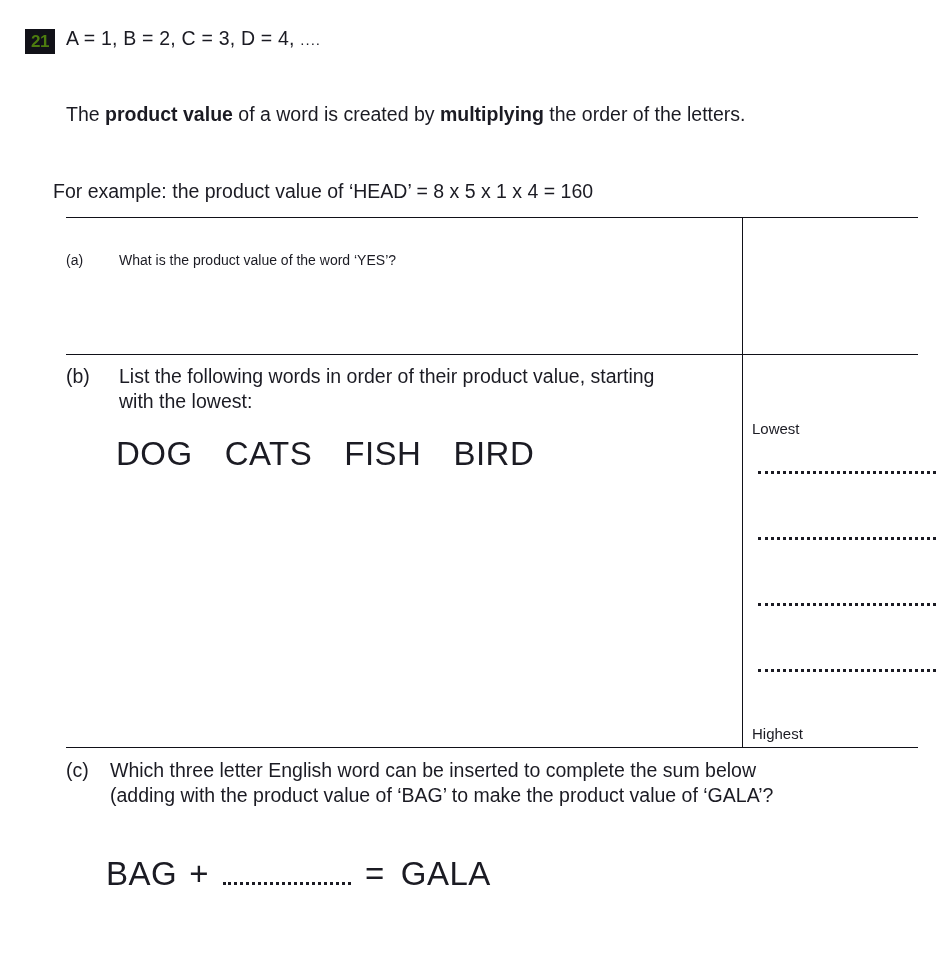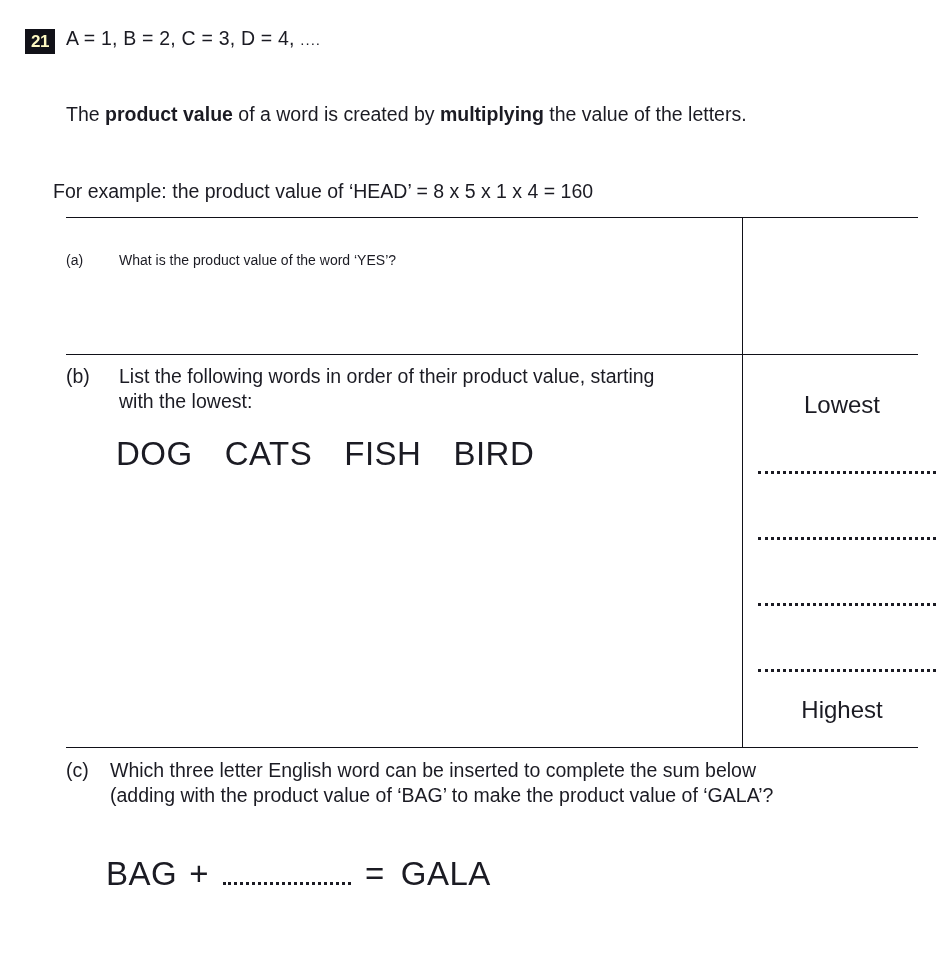--- a/index.html
+++ b/index.html
@@ -22,21 +22,21 @@
     left: 0; top: 0; right: 0;
   }
 
   .qnum-badge {
     position: absolute;
     left: 25px;
     top: 29px;
     width: 30px;
     height: 25px;
     background: #111118;
-    color: #fef9c3;
+    color: #4d7c0f;
     font-size: 17px;
     font-weight: bold;
     line-height: 25px;
     text-align: center;
     letter-spacing: -0.5px;
   }
 
   .intro {
     position: absolute;
     left: 66px;
@@ -125,22 +125,22 @@
     width: 600px;
     font-size: 33px;
     letter-spacing: 0.5px;
     white-space: nowrap;
   }
   .word-row .w { display: inline-block; }
   .word-row .w + .w { margin-left: 32px; }
   .ans-label {
     position: absolute;
     width: 180px;
-    text-align: center;
-    font-size: 24px;
+    font-size: 15px;
+    margin-top: 29px;
   }
   .ans-label.lowest { left: 752px; top: 391px; }
   .ans-label.highest { left: 752px; top: 696px; }
 
   .dots-line {
     position: absolute;
     left: 758px;
     width: 178px;
     height: 3px;
     border-bottom: 3px dotted #1b1b23;
@@ -194,21 +194,21 @@
 <body>
 
 <div class="question-wrap">
 
   <div class="qnum-badge">21</div>
 
   <div class="intro">
     <div class="line2"><span>A = 1,  B = 2,  C = 3,  D = 4,</span>&nbsp;<span class="ellipsis-small">....</span></div>
   </div>
 
-  <div class="para-product"><span>The </span><b>product value</b><span> of a word is created by </span><b>multiplying</b><span> the value of the letters.</span></div>
+  <div class="para-product"><span>The </span><b>product value</b><span> of a word is created by </span><b>multiplying</b><span> the order of the letters.</span></div>
 
   <div class="para-example">For example: the product value of ‘HEAD’ = 8 x 5 x 1 x 4 = 160</div>
 
   <div class="hrule r1"></div>
   <div class="hrule r2"></div>
   <div class="hrule r3"></div>
   <div class="vrule"></div>
 
   <div class="part-a"><span class="part-label">(a)</span><span>What is the product value of the word ‘YES’?</span></div>
 

